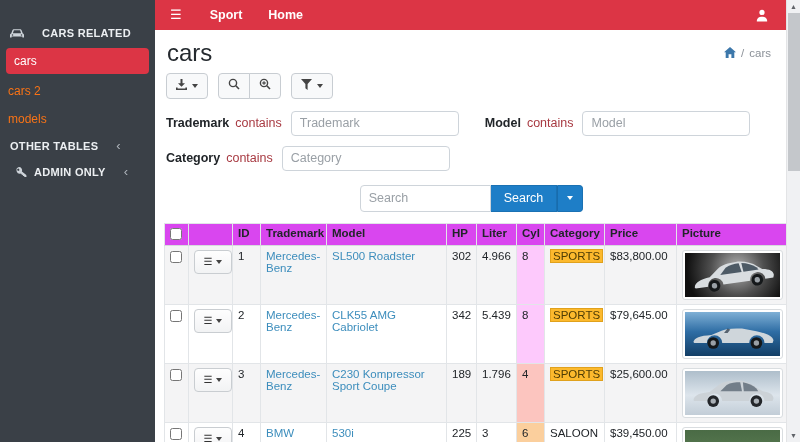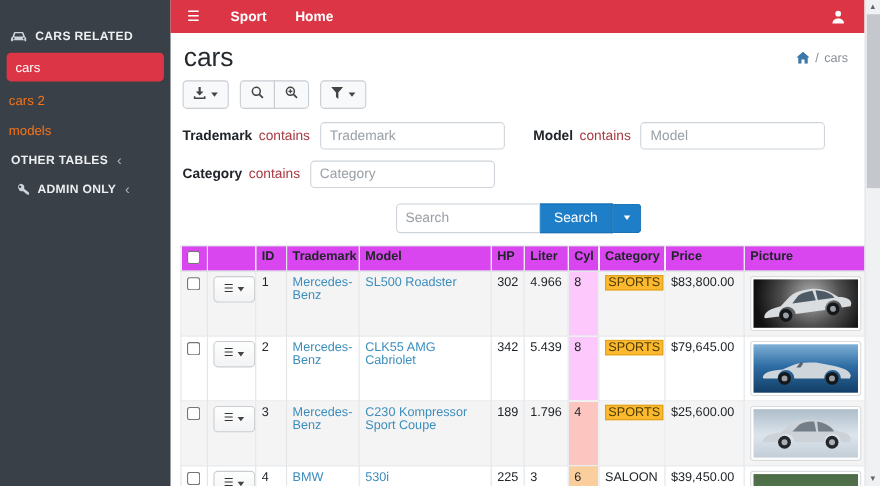--- a/index.html
+++ b/index.html
@@ -6,21 +6,21 @@
   html,body { margin:0; padding:0; }
   body {
     width:800px; height:442px; overflow:hidden; position:relative;
     font-family:"Liberation Sans", sans-serif; background:#fff; color:#212529;
   }
   
   .sidebar { position:absolute; left:0; top:0; width:155px; height:442px; background:#3a4047; z-index:2; }
   .brand { height:30px; line-height:30px; padding-left:10px; color:#fff; font-size:13px; font-weight:bold;
            border-bottom:1px solid #2d3238; letter-spacing:.2px; }
   .snav { padding-top:20px; }
-  .snav-header { display:flex; align-items:center; gap:8px; padding:7px 10px; color:#eceff2;
+  .snav-header { display:flex; align-items:center; gap:18px; padding:7px 10px; color:#eceff2;
                  font-size:11px; font-weight:bold; letter-spacing:.3px; }
   .snav-header.spread { justify-content:flex-start; cursor:pointer; }
   .hleft { display:flex; align-items:center; gap:7px; }
   .chev { color:#aeb4bb; font-size:13px; font-weight:normal; line-height:10px; }
   .snav-item { display:block; padding:7px 8px; color:#f97316; font-size:12px; text-decoration:none; cursor:pointer; }
   .snav-item.active { background:#dc3545; color:#fff; border-radius:4px; margin:2px 6px 3px 6px; padding:6px 8px; }
   .icon svg { display:block; }
   .admin-header { padding-left:14px; }
   
   .navbar { position:absolute; left:155px; top:0; width:631px; height:30px; background:#dc3545;

